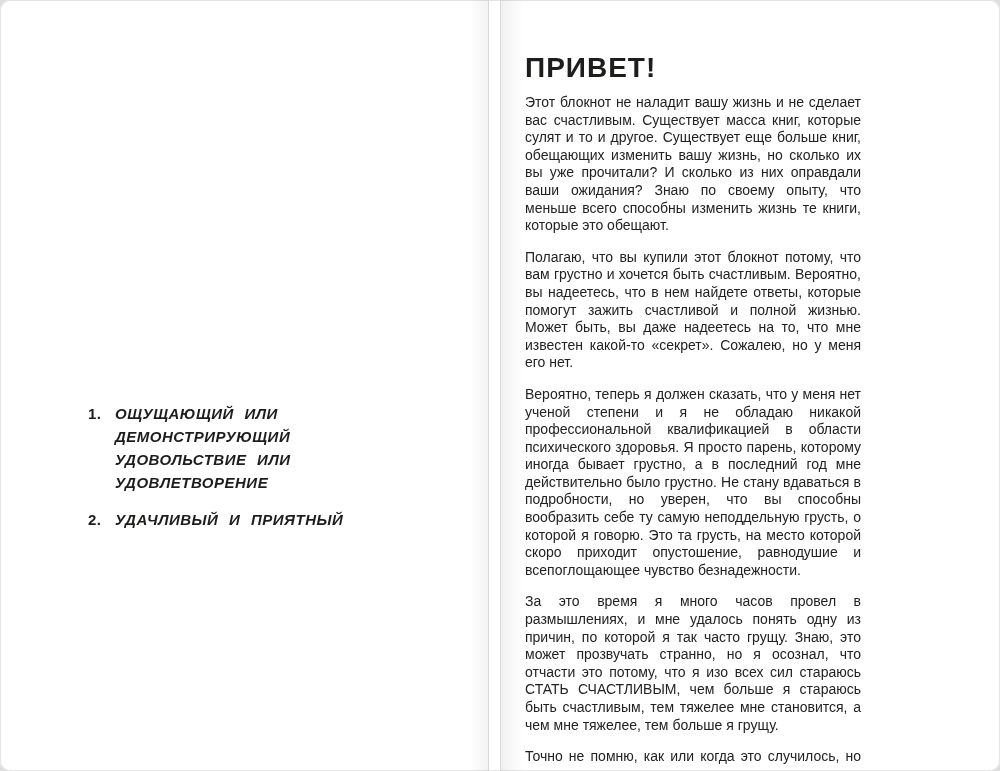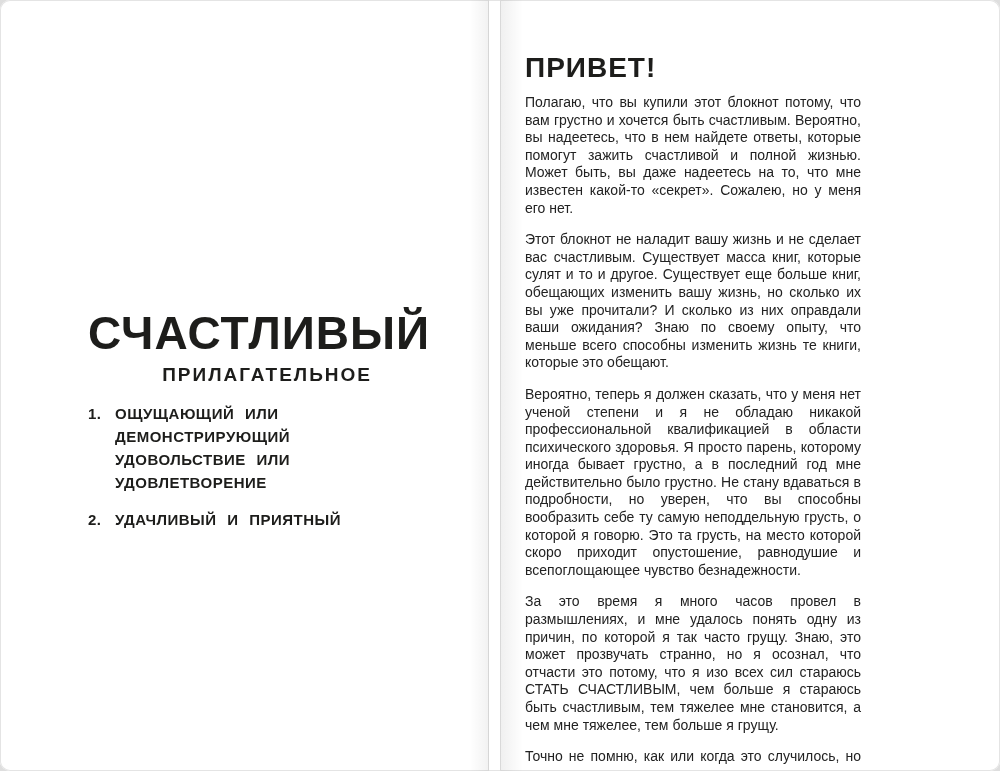--- a/index.html
+++ b/index.html
@@ -84,20 +84,21 @@
     letter-spacing: 0.5px;
     word-spacing: 6px;
     margin-bottom: 14px;
   }
   .definition-number {
     width: 27px;
     flex-shrink: 0;
   }
   .definition-text {
     flex: 1;
+    font-style: italic;
   }
 
   
   .right-page {
     position: absolute;
     left: 501px; top: 0;
     width: 422px; height: 100%;
     padding: 52px 62px 0 24px;
     box-sizing: border-box;
   }
@@ -114,24 +115,20 @@
     text-align: justify;
     color: #222222;
   }
 </style>
 </head>
 <body>
 
 <div class="spread">
 
   <div class="left-page">
-    <div class="title-block">
-      <div class="word-title">СЧАСТЛИВЫЙ</div>
-      <div class="part-of-speech">ПРИЛАГАТЕЛЬНОЕ</div>
-    </div>
 
     <div class="definitions">
       <div class="definition-item">
         <span class="definition-number">1.</span>
         <span class="definition-text">ОЩУЩАЮЩИЙ ИЛИ ДЕМОНСТРИРУЮЩИЙ УДОВОЛЬСТВИЕ ИЛИ УДОВЛЕТВОРЕНИЕ</span>
       </div>
       <div class="definition-item">
         <span class="definition-number">2.</span>
         <span class="definition-text">УДАЧЛИВЫЙ И ПРИЯТНЫЙ</span>
       </div>
@@ -139,23 +136,23 @@
   </div>
 
   <div class="gutter-shade-left"></div>
   <div class="gutter-line-left"></div>
   <div class="gutter-line-right"></div>
   <div class="gutter-shade-right"></div>
 
   <div class="right-page">
     <h1 class="chapter-heading">ПРИВЕТ!</h1>
 
+    <p class="body-paragraph">Этот блокнот не наладит вашу жизнь и не сделает вас счастливым. Существует масса книг, которые сулят и то и другое. Существует еще больше книг, обещающих изменить вашу жизнь, но сколько их вы уже прочитали? И сколько из них оправдали ваши ожидания? Знаю по своему опыту, что меньше всего способны изменить жизнь те книги, которые это обещают.</p>
+
     <p class="body-paragraph">Полагаю, что вы купили этот блокнот потому, что вам грустно и хочется быть счастливым. Вероятно, вы надеетесь, что в нем найдете ответы, которые помогут зажить счастливой и полной жизнью. Может быть, вы даже надеетесь на то, что мне известен какой-то «секрет». Сожалею, но у меня его нет.</p>
-
-    <p class="body-paragraph">Этот блокнот не наладит вашу жизнь и не сделает вас счастливым. Существует масса книг, которые сулят и то и другое. Существует еще больше книг, обещающих изменить вашу жизнь, но сколько их вы уже прочитали? И сколько из них оправдали ваши ожидания? Знаю по своему опыту, что меньше всего способны изменить жизнь те книги, которые это обещают.</p>
 
     <p class="body-paragraph">Вероятно, теперь я должен сказать, что у меня нет ученой степени и я не обладаю никакой профессиональной квалификацией в области психического здоровья. Я просто парень, которому иногда бывает грустно, а в последний год мне действительно было грустно. Не стану вдаваться в подробности, но уверен, что вы способны вообразить себе ту самую неподдельную грусть, о которой я говорю. Это та грусть, на место которой скоро приходит опустошение, равнодушие и всепоглощающее чувство безнадежности.</p>
 
     <p class="body-paragraph">За это время я много часов провел в размышлениях, и мне удалось понять одну из причин, по которой я так часто грущу. Знаю, это может прозвучать странно, но я осознал, что отчасти это потому, что я изо всех сил стараюсь СТАТЬ СЧАСТЛИВЫМ, чем больше я стараюсь быть счастливым, тем тяжелее мне становится, а чем мне тяжелее, тем больше я грущу.</p>
 
     <p class="body-paragraph">Точно не помню, как или когда это случилось, но однажды я жизнью полностью отказаться от попыток стать</p>
   </div>
 
 </div>
 

